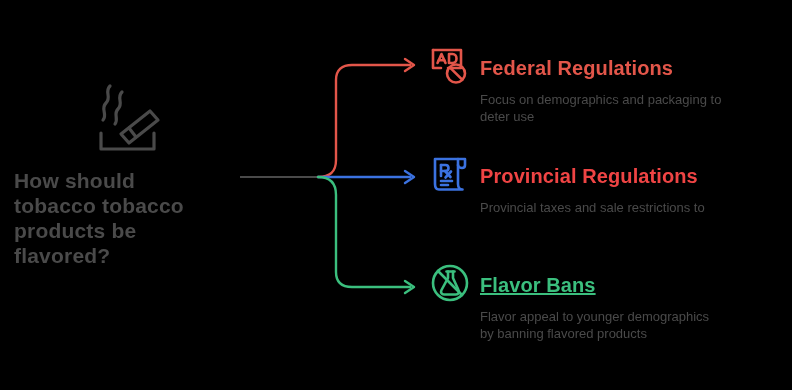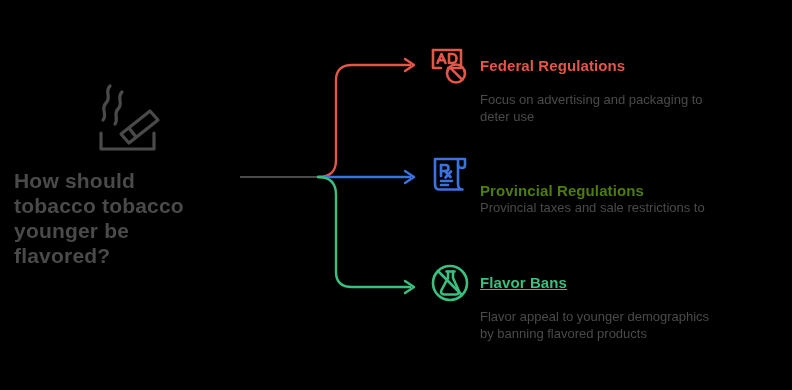--- a/index.html
+++ b/index.html
@@ -14,32 +14,32 @@
     letter-spacing:.2px;
   }
 
   
   #connectors{position:absolute;left:0;top:0;width:792px;height:390px;}
 
   
   .branch{position:absolute;left:428px;}
   .branch-icon{position:absolute;left:0;top:0;width:44px;height:44px;}
   .branch-head{
-    position:absolute;left:52px;font-size:15px;font-weight:bold;
+    position:absolute;left:52px;font-size:20px;font-weight:bold;
     letter-spacing:.1px;white-space:nowrap;
   }
   .branch-desc{
     position:absolute;left:52px;width:290px;color:#4a4a4a;
     font-size:13px;line-height:17px;
   }
   #branch-0{top:44px;}
   #branch-1{top:152px;}
   #branch-2{top:261px;}
   #branch-0 .branch-head{top:13px;color:#e3564a;}
-  #branch-1 .branch-head{top:30px;color:#4d7c0f;}
+  #branch-1 .branch-head{top:13px;color:#ef4444;}
   #branch-2 .branch-head{top:13px;color:#3bbf7e;text-decoration:underline;}
   .branch-desc{top:47px;}
 </style>
 </head>
 <body>
 
 <div id="stage">
 
   <div id="left-block">
 
@@ -54,21 +54,21 @@
 
         <path d="M52 50 L59 59"></path>
 
         <path d="M24 55 L24 71 L77 71 L77 55"></path>
       </g>
     </svg>
 
     <div id="root-title">
       <div>How should</div>
       <div>tobacco tobacco</div>
-      <div>younger be</div>
+      <div>products be</div>
       <div>flavored?</div>
     </div>
   </div>
 
   <svg id="connectors" viewBox="0 0 792 390">
 
     <path d="M240 177 L318 177" fill="none" stroke="#4a4a4a" stroke-width="2.2"></path>
 
     <g>
       <path d="M318 177 C330 177 336 172 336 160 L336 80 C336 70 342 65 352 65 L410 65" fill="none" stroke="#e3564a" stroke-width="2.4" stroke-linecap="round"></path>
@@ -93,21 +93,21 @@
         <path d="M5 6 L5 24 L13 24"></path>
         <path d="M9.5 19 L13.5 10 L17.5 19"></path>
         <path d="M10.8 16.2 L16.2 16.2"></path>
         <path d="M21 10 L21 19 L24.5 19 C27 19 28.5 17 28.5 14.5 C28.5 12 27 10 24.5 10 Z"></path>
         <circle cx="28" cy="29.5" r="9"></circle>
         <path d="M21.8 23.3 L34.2 35.7"></path>
       </g>
     </svg>
     <div class="branch-head">Federal Regulations</div>
     <div class="branch-desc">
-      <div>Focus on advertising and packaging to</div>
+      <div>Focus on demographics and packaging to</div>
       <div>deter use</div>
     </div>
   </div>
 
   <div class="branch" id="branch-1">
     <svg class="branch-icon" viewBox="0 0 44 44">
       <g fill="none" stroke="#3b72e0" stroke-width="2.6" stroke-linecap="round" stroke-linejoin="round">
         <path d="M7 7 L30 7 L30 32 C30 35.5 32 37.5 34.5 37.5 L11 37.5 C8.5 37.5 7 35.5 7 32 Z"></path>
         <path d="M30 7 L37 7 L37 13 C37 15 35.5 16 34 16 C32.2 16 30 15 30 13"></path>
         <path d="M13 13 L13 24"></path>

